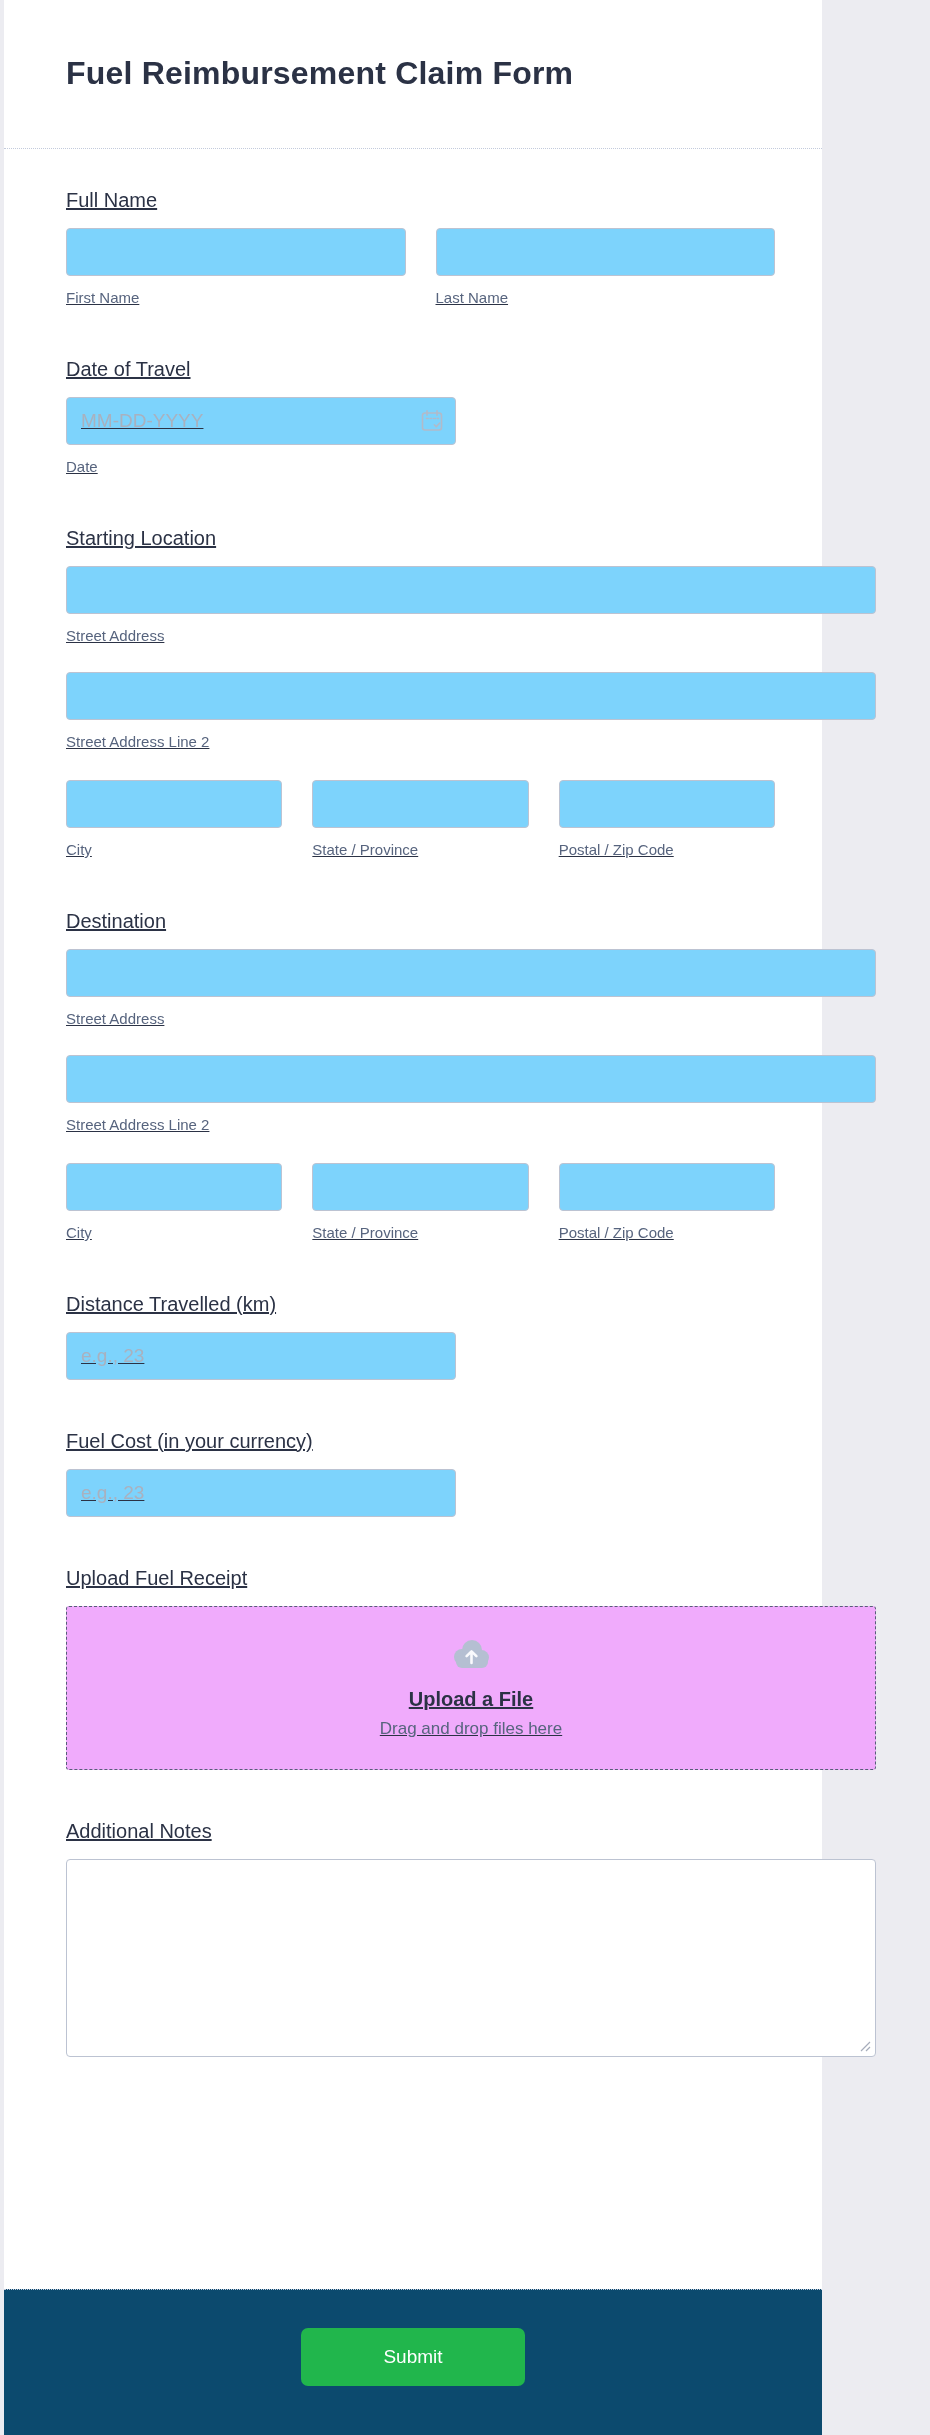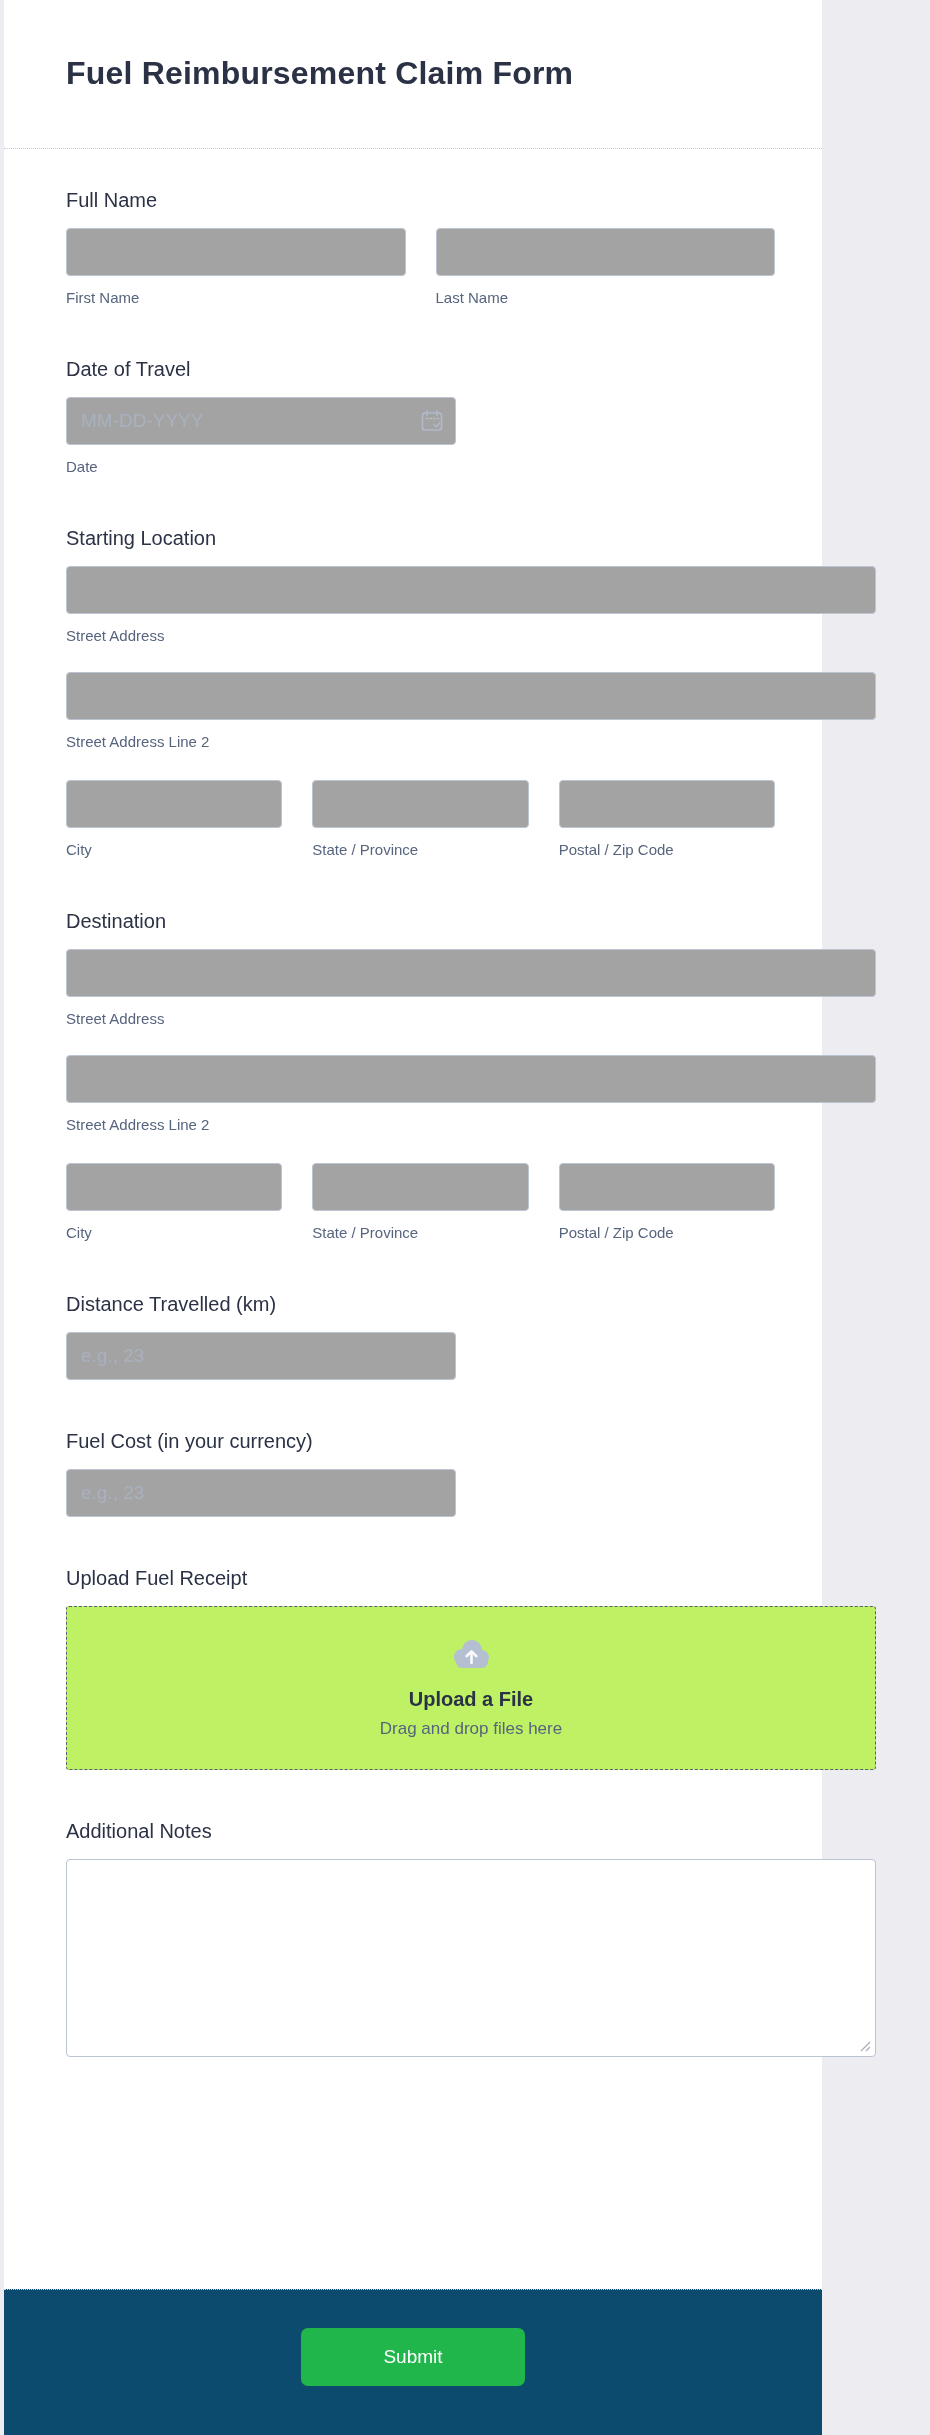--- a/index.html
+++ b/index.html
@@ -33,20 +33,21 @@
   .form-subtitle {
     margin-top: 10px;
     font-size: 18px;
     line-height: 24px;
     color: #2b3245;
   }
   
   .form-main {
     padding: 38px 47px 36px 62px;
     flex: 1 1 auto;
+    text-decoration: underline;
   }
   .form-line { margin-bottom: 48px; }
   .form-line:last-child { margin-bottom: 0; }
   .q-label {
     display: block;
     font-size: 20px;
     line-height: 26px;
     font-weight: 500;
     color: #2b3245;
     margin-bottom: 15px;
@@ -61,21 +62,21 @@
   .row { display: flex; gap: 30px; }
   .col-half  { width: 390px; }
   .col-third { width: 250px; }
   .col-full  { width: 810px; }
   input.text-input {
     display: block;
     width: 100%;
     height: 48px;
     border: 1px solid #bcc3d2;
     border-radius: 4px;
-    background: #a3a3a3;
+    background: #7dd3fc;
     font-family: "Liberation Sans", "DejaVu Sans", sans-serif;
     font-size: 19px;
     color: #2b3245;
     padding: 0 14px;
     outline: none;
   }
   input.text-input::placeholder,
   textarea::placeholder { color: #a9b1bf; opacity: 1; }
   .addr-sub { margin-bottom: 26px; }
   .addr-sub-row { margin-bottom: 28px; }
@@ -88,21 +89,21 @@
     width: 28px; height: 28px;
     display: flex; align-items: center; justify-content: center;
     background: transparent; border: none; cursor: pointer;
   }
   
   .dropzone {
     width: 810px;
     height: 164px;
     border: 1px dashed #565f77;
     border-radius: 3px;
-    background: #bef264;
+    background: #f0abfc;
     display: flex;
     flex-direction: column;
     align-items: center;
     justify-content: center;
     cursor: pointer;
   }
   .dropzone .upload-title {
     margin-top: 16px;
     font-size: 20px;
     line-height: 26px;

